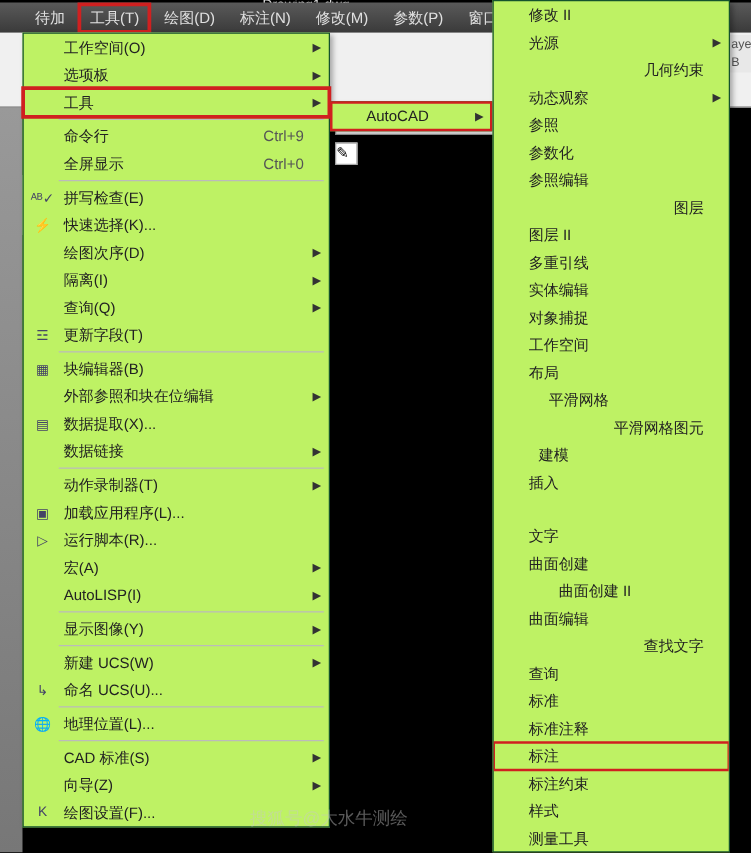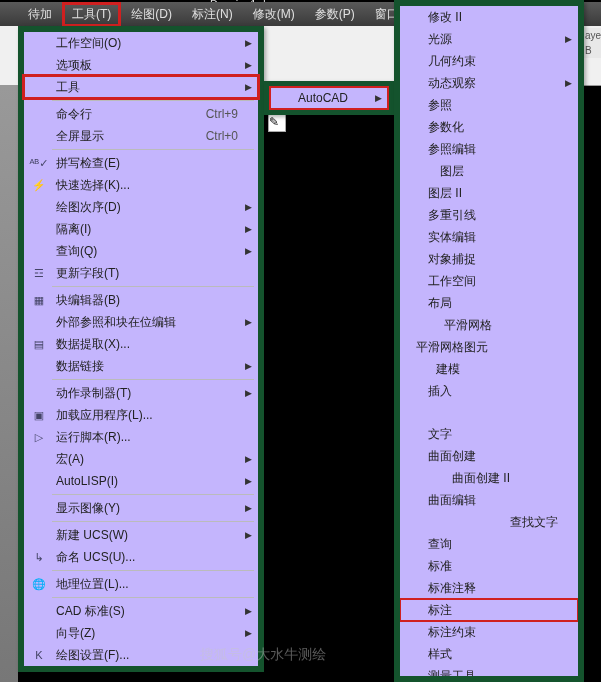--- a/index.html
+++ b/index.html
@@ -8,21 +8,21 @@
 .title-tab { position: absolute; top: -2px; left: 210px; font-size: 11px; color: #ddd; }
 .menubar-item { padding: 4px 10px; cursor: default; }
 .menubar-item.highlight { border: 3px solid #d02020; padding: 1px 7px; }
 .toolbar { position: absolute; top: 26px; left: 0; right: 0; height: 60px; background: #f0f0f0; border-bottom: 1px solid #999; }
 .combo { position: absolute; top: 60px; left: 268px; width: 130px; height: 22px; background: #fff; border: 1px solid #999; }
 .side-icons { position: absolute; top: 28px; right: 0; width: 18px; background: #e8e8e8; display: flex; flex-direction: column; }
 .side-icons span { font-size: 10px; padding: 2px; color: #555; }
 .left-strip { position: absolute; top: 86px; left: 0; width: 18px; bottom: 0; background: linear-gradient(#999, #777); }
 .left-ribbon { position: absolute; top: 140px; left: 18px; width: 28px; background: #e8e8e8; display: flex; flex-direction: column; }
 .left-ribbon div { height: 24px; display: flex; align-items: center; justify-content: center; font-size: 11px; color: #336; }
-.menu { position: absolute; background: #c4b5fd; border: 6px solid #14532d; box-shadow: 2px 2px 4px rgba(0,0,0,0.3); }
+.menu { position: absolute; background: #bef264; border: 1px solid #14532d; box-shadow: 2px 2px 4px rgba(0,0,0,0.3); }
 .menu-item { display: flex; align-items: center; height: 22px; padding: 0 20px 0 4px; cursor: default; position: relative; }
 .menu-item .icon { width: 22px; height: 18px; display: flex; align-items: center; justify-content: center; font-size: 11px; margin-right: 6px; color: #446; }
 .menu-item .label { flex: 1; color: #222; white-space: nowrap; }
 .menu-item .shortcut { color: #555; margin-left: 20px; }
 .menu-item .arrow { position: absolute; right: 6px; color: #333; font-size: 9px; }
 .menu-sep { height: 1px; background: #bbb; margin: 2px 4px 2px 28px; }
 .menu1 { top: 26px; left: 18px; width: 246px; }
 .menu2 { top: 81px; left: 264px; width: 130px; }
 .menu3 { top: 0; left: 394px; width: 190px; bottom: 0; overflow: hidden; }
 .hl-red { outline: 3px solid #d02020; outline-offset: -1px; }
@@ -202,37 +202,37 @@
     </div>
   </div>
 <div class="menu menu3">
     <div class="menu-item" style="padding-left: 28px;">
       <span class="label">修改 II</span>
     </div>
     <div class="menu-item" style="padding-left: 28px;">
       <span class="label">光源</span>
       <span class="arrow">▶</span>
     </div>
-    <div class="menu-item" style="padding-left: 28px;">
+    <div class="menu-item" style="padding-left: 28px; text-align: right;">
       <span class="label">几何约束</span>
     </div>
     <div class="menu-item" style="padding-left: 28px;">
       <span class="label">动态观察</span>
       <span class="arrow">▶</span>
     </div>
     <div class="menu-item" style="padding-left: 28px;">
       <span class="label">参照</span>
     </div>
     <div class="menu-item" style="padding-left: 28px;">
       <span class="label">参数化</span>
     </div>
     <div class="menu-item" style="padding-left: 28px;">
       <span class="label">参照编辑</span>
     </div>
-    <div class="menu-item" style="padding-left: 40px;">
+    <div class="menu-item" style="padding-left: 12px; text-align: right;">
       <span class="label">图层</span>
     </div>
     <div class="menu-item" style="padding-left: 28px;">
       <span class="label">图层 II</span>
     </div>
     <div class="menu-item" style="padding-left: 28px;">
       <span class="label">多重引线</span>
     </div>
     <div class="menu-item" style="padding-left: 28px;">
       <span class="label">实体编辑</span>
@@ -242,21 +242,21 @@
     </div>
     <div class="menu-item" style="padding-left: 28px;">
       <span class="label">工作空间</span>
     </div>
     <div class="menu-item" style="padding-left: 28px;">
       <span class="label">布局</span>
     </div>
     <div class="menu-item" style="padding-left: 44px;">
       <span class="label">平滑网格</span>
     </div>
-    <div class="menu-item" style="padding-left: 16px;">
+    <div class="menu-item" style="padding-left: 28px; text-align: right;">
       <span class="label">平滑网格图元</span>
     </div>
     <div class="menu-item" style="padding-left: 36px;">
       <span class="label">建模</span>
     </div>
     <div class="menu-item" style="padding-left: 28px;">
       <span class="label">插入</span>
     </div>
     <div class="menu-item" style="padding-left: 28px; margin-top: 21px;">
       <span class="label">文字</span>

